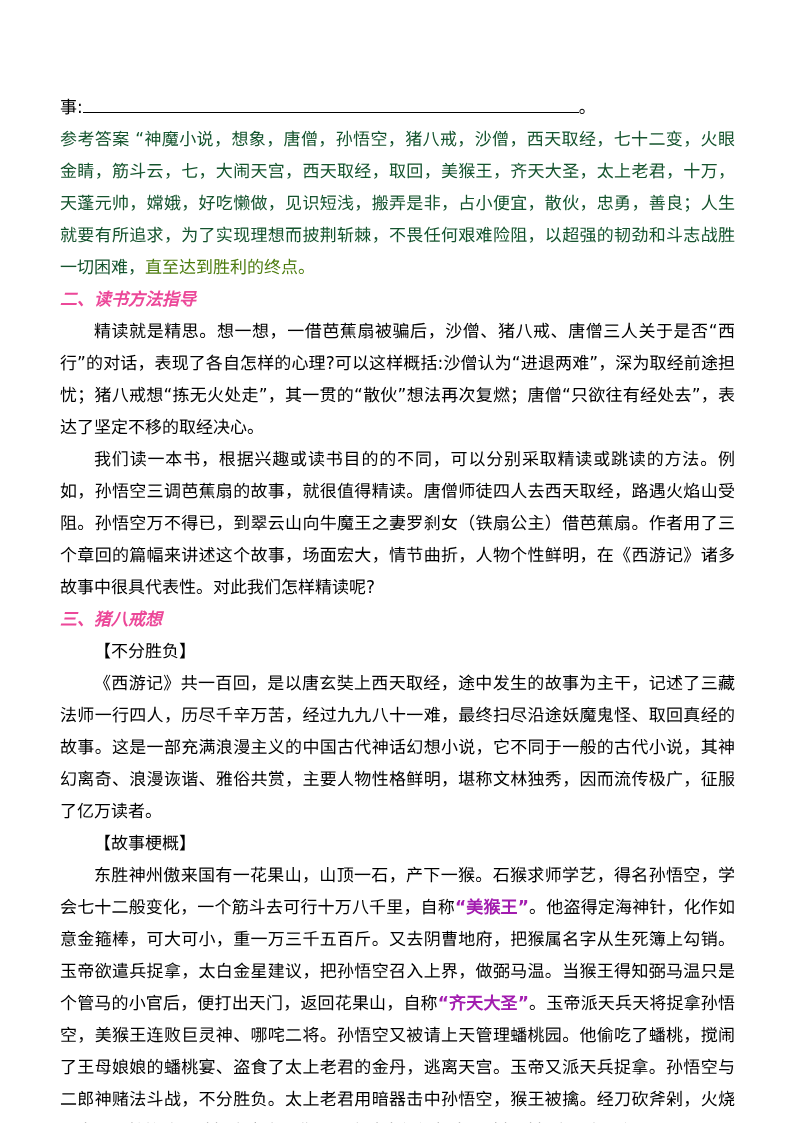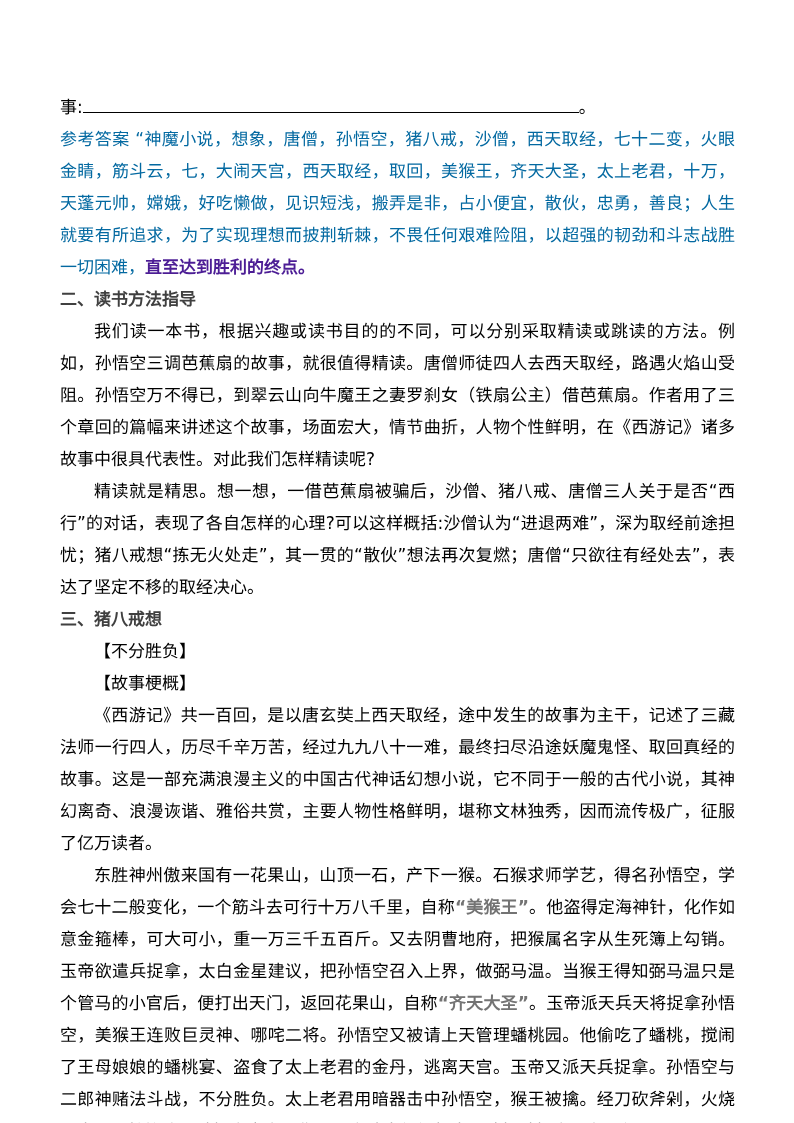--- a/index.html
+++ b/index.html
@@ -21,25 +21,25 @@
     color: #000000;
     text-align: justify;
     overflow: hidden;
   }
   .page p, .page h3 {
     margin: 0;
     padding: 0;
     font-size: 17px;
     line-height: 32px;
   }
-  h3.doc-heading { font-weight: bold; color: #404040; }
+  h3.doc-heading { font-weight: bold; color: #ec4899; font-style: italic; }
   .indent { text-indent: 2em; }
-  .dark-red { color: #0369a1; margin-top: 44px; }
-  .bright-red { color: #4c1d95; font-weight: bold; }
-  .gray-bold { color: #737373; font-weight: bold; }
+  .dark-red { color: #14532d; margin-top: 44px; }
+  .bright-red { color: #4d7c0f; }
+  .gray-bold { color: #a21caf; font-weight: bold; }
   .blank-underline {
     display: inline-block;
     width: 496px;
     height: 1em;
     border-bottom: 1px solid #000000;
     vertical-align: baseline;
   }
 </style>
 </head>
 <body>
@@ -47,28 +47,28 @@
 <div class="page">
 
   <p>
     <span>事:</span><span class="blank-underline"></span><span>。</span>
   </p>
 
   <p><span class="dark-red">参考答案 “神魔小说，想象，唐僧，孙悟空，猪八戒，沙僧，西天取经，七十二变，火眼金睛，筋斗云，七，大闹天宫，西天取经，取回，美猴王，齐天大圣，太上老君，十万，天蓬元帅，嫦娥，好吃懒做，见识短浅，搬弄是非，占小便宜，散伙，忠勇，善良；人生就要有所追求，为了实现理想而披荆斩棘，不畏任何艰难险阻，以超强的韧劲和斗志战胜一切困难，</span><span class="bright-red">直至达到胜利的终点。</span></p>
 
   <h3 class="doc-heading">二、读书方法指导</h3>
 
+  <p class="indent">精读就是精思。想一想，一借芭蕉扇被骗后，沙僧、猪八戒、唐僧三人关于是否“西行”的对话，表现了各自怎样的心理?可以这样概括:沙僧认为“进退两难”，深为取经前途担忧；猪八戒想“拣无火处走”，其一贯的“散伙”想法再次复燃；唐僧“只欲往有经处去”，表达了坚定不移的取经决心。</p>
+
   <p class="indent">我们读一本书，根据兴趣或读书目的的不同，可以分别采取精读或跳读的方法。例如，孙悟空三调芭蕉扇的故事，就很值得精读。唐僧师徒四人去西天取经，路遇火焰山受阻。孙悟空万不得已，到翠云山向牛魔王之妻罗刹女（铁扇公主）借芭蕉扇。作者用了三个章回的篇幅来讲述这个故事，场面宏大，情节曲折，人物个性鲜明，在《西游记》诸多故事中很具代表性。对此我们怎样精读呢?</p>
-
-  <p class="indent">精读就是精思。想一想，一借芭蕉扇被骗后，沙僧、猪八戒、唐僧三人关于是否“西行”的对话，表现了各自怎样的心理?可以这样概括:沙僧认为“进退两难”，深为取经前途担忧；猪八戒想“拣无火处走”，其一贯的“散伙”想法再次复燃；唐僧“只欲往有经处去”，表达了坚定不移的取经决心。</p>
 
 
   <h3 class="doc-heading">三、猪八戒想</h3>
 
   <p class="indent">【不分胜负】</p>
 
+  <p class="indent">《西游记》共一百回，是以唐玄奘上西天取经，途中发生的故事为主干，记述了三藏法师一行四人，历尽千辛万苦，经过九九八十一难，最终扫尽沿途妖魔鬼怪、取回真经的故事。这是一部充满浪漫主义的中国古代神话幻想小说，它不同于一般的古代小说，其神幻离奇、浪漫诙谐、雅俗共赏，主要人物性格鲜明，堪称文林独秀，因而流传极广，征服了亿万读者。</p>
+
   <p class="indent">【故事梗概】</p>
-
-  <p class="indent">《西游记》共一百回，是以唐玄奘上西天取经，途中发生的故事为主干，记述了三藏法师一行四人，历尽千辛万苦，经过九九八十一难，最终扫尽沿途妖魔鬼怪、取回真经的故事。这是一部充满浪漫主义的中国古代神话幻想小说，它不同于一般的古代小说，其神幻离奇、浪漫诙谐、雅俗共赏，主要人物性格鲜明，堪称文林独秀，因而流传极广，征服了亿万读者。</p>
 
   <p class="indent"><span>东胜神州傲来国有一花果山，山顶一石，产下一猴。石猴求师学艺，得名孙悟空，学会七十二般变化，一个筋斗去可行十万八千里，自称</span><span class="gray-bold">“美猴王”</span><span>。他盗得定海神针，化作如意金箍棒，可大可小，重一万三千五百斤。又去阴曹地府，把猴属名字从生死簿上勾销。玉帝欲遣兵捉拿，太白金星建议，把孙悟空召入上界，做弼马温。当猴王得知弼马温只是个管马的小官后，便打出天门，返回花果山，自称</span><span class="gray-bold">“齐天大圣”</span><span>。玉帝派天兵天将捉拿孙悟空，美猴王连败巨灵神、哪咤二将。孙悟空又被请上天管理蟠桃园。他偷吃了蟠桃，搅闹了王母娘娘的蟠桃宴、盗食了太上老君的金丹，逃离天宫。玉帝又派天兵捉拿。孙悟空与二郎神赌法斗战，不分胜负。太上老君用暗器击中孙悟空，猴王被擒。经刀砍斧剁，火烧雷击，丹炉锻炼，孙悟空毫发无伤。玉帝请来佛祖如来，才把孙悟空压在五行山下。</span></p>
 
 </div>
 
 </body></html>

